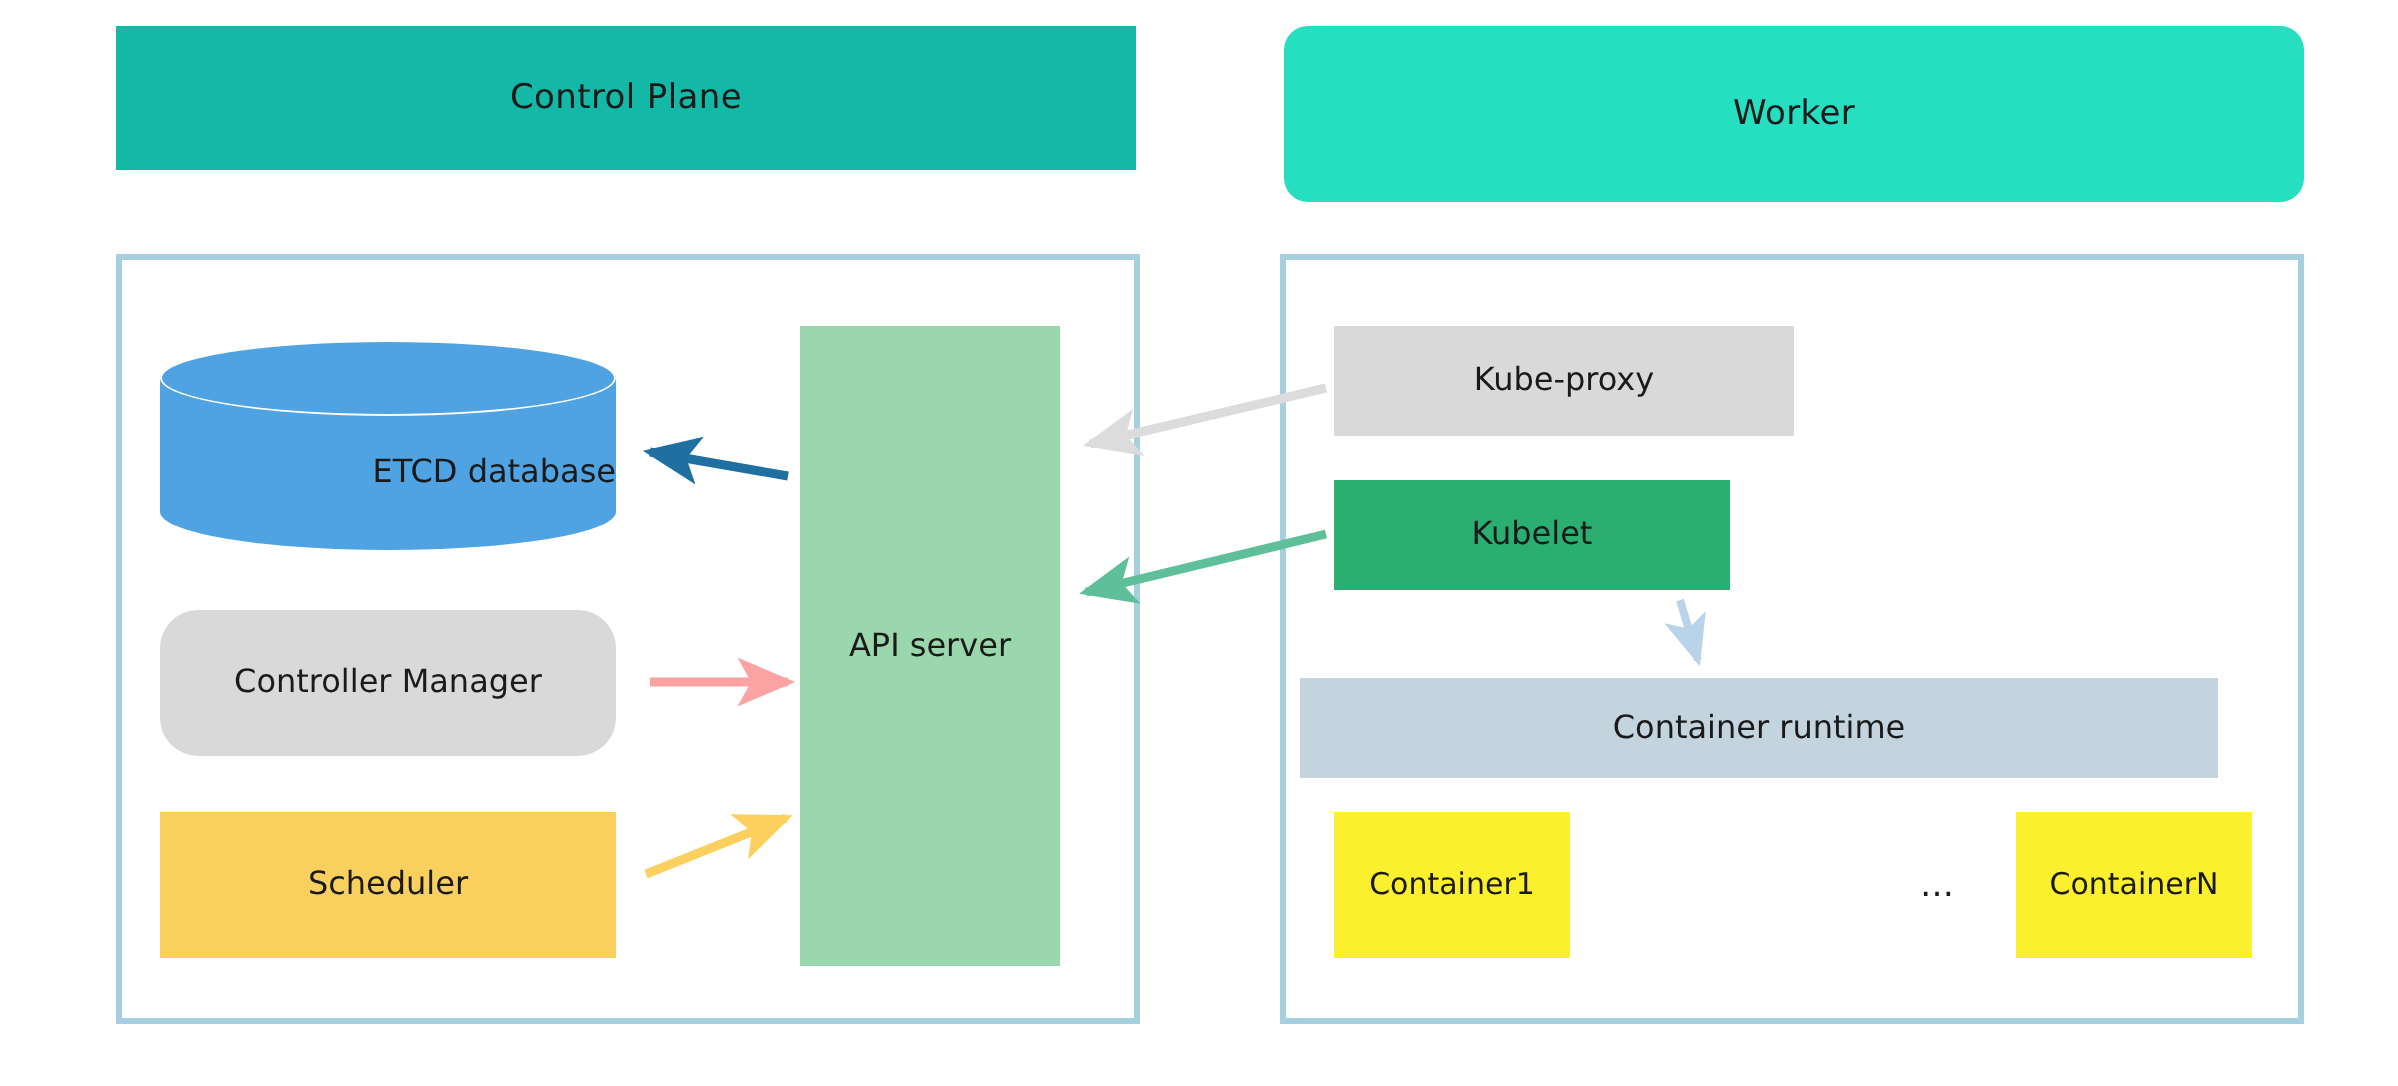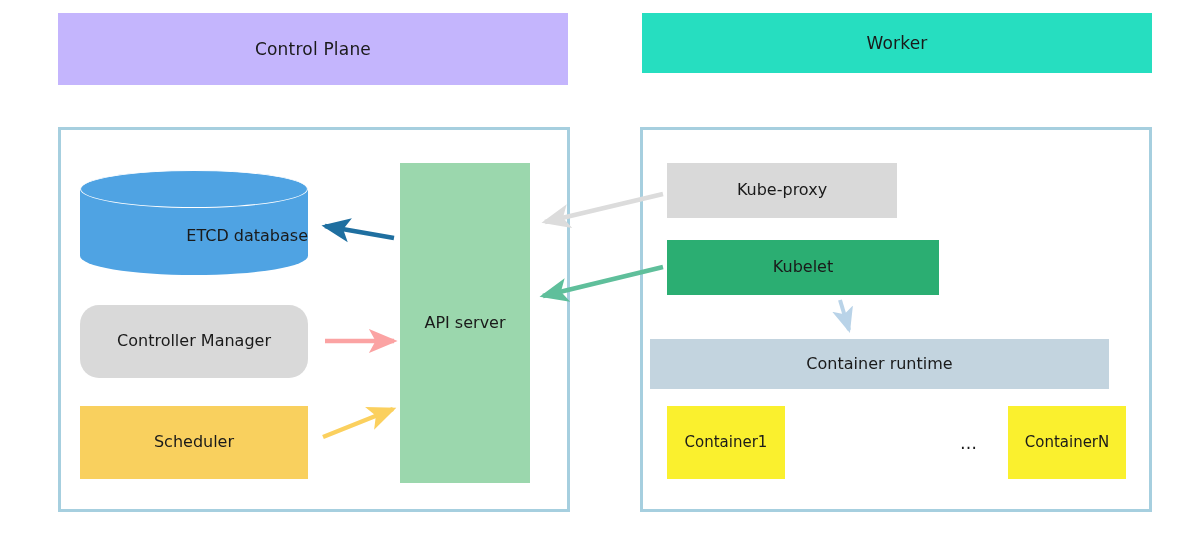--- a/index.html
+++ b/index.html
@@ -92,25 +92,25 @@
     width: 1199px;
     height: 543px;
     pointer-events: none;
   }
 </style>
 </head>
 <body>
 
 <div id="canvas">
 
-  <div class="abs banner" id="banner-control-plane" style="left:58px; top:13px; width:510px; height:72px; background:#c4b5fd;">
+  <div class="abs banner" id="banner-control-plane" style="left:58px; top:13px; width:510px; height:72px; background:#14b8a6;">
     <span>Control Plane</span>
   </div>
 
-  <div class="abs banner" id="banner-worker" style="left:642px; top:13px; width:510px; height:60px; background:#26DEC0;">
+  <div class="abs banner" id="banner-worker" style="left:642px; top:13px; width:510px; height:88px; background:#26DEC0;border-radius:12px;">
     <span>Worker</span>
   </div>
 
   <div class="abs panel" id="panel-control-plane" style="left:58px; top:127px; width:512px; height:385px;"></div>
 
   <div class="abs panel" id="panel-worker" style="left:640px; top:127px; width:512px; height:385px;"></div>
 
   <div class="cylinder" style="left:80px; top:170px; width:228px; height:105px;">
     <div class="cyl-body" style="top:18px; height:87px; background:#4FA3E3;"></div>
     <div class="cyl-top" style="height:38px; background:#4FA3E3;"></div>
@@ -126,21 +126,21 @@
   </div>
 
   <div class="abs node" id="node-api-server" style="left:400px; top:163px; width:130px; height:320px; background:#9BD7AD;">
     <span>API server</span>
   </div>
 
   <div class="abs node" id="node-kube-proxy" style="left:667px; top:163px; width:230px; height:55px; background:#D9D9D9;">
     <span>Kube-proxy</span>
   </div>
 
-  <div class="abs node" id="node-kubelet" style="left:667px; top:240px; width:272px; height:55px; background:#2BAE72;text-align:center;">
+  <div class="abs node" id="node-kubelet" style="left:667px; top:240px; width:198px; height:55px; background:#2BAE72;text-align:center;">
     <span>Kubelet</span>
   </div>
 
   <div class="abs node" id="node-container-runtime" style="left:650px; top:339px; width:459px; height:50px; background:#C3D4DF;">
     <span>Container runtime</span>
   </div>
 
   <div class="abs node small" id="node-container-1" style="left:667px; top:406px; width:118px; height:73px; background:#FAF02E;">
     <span>Container1</span>
   </div>

